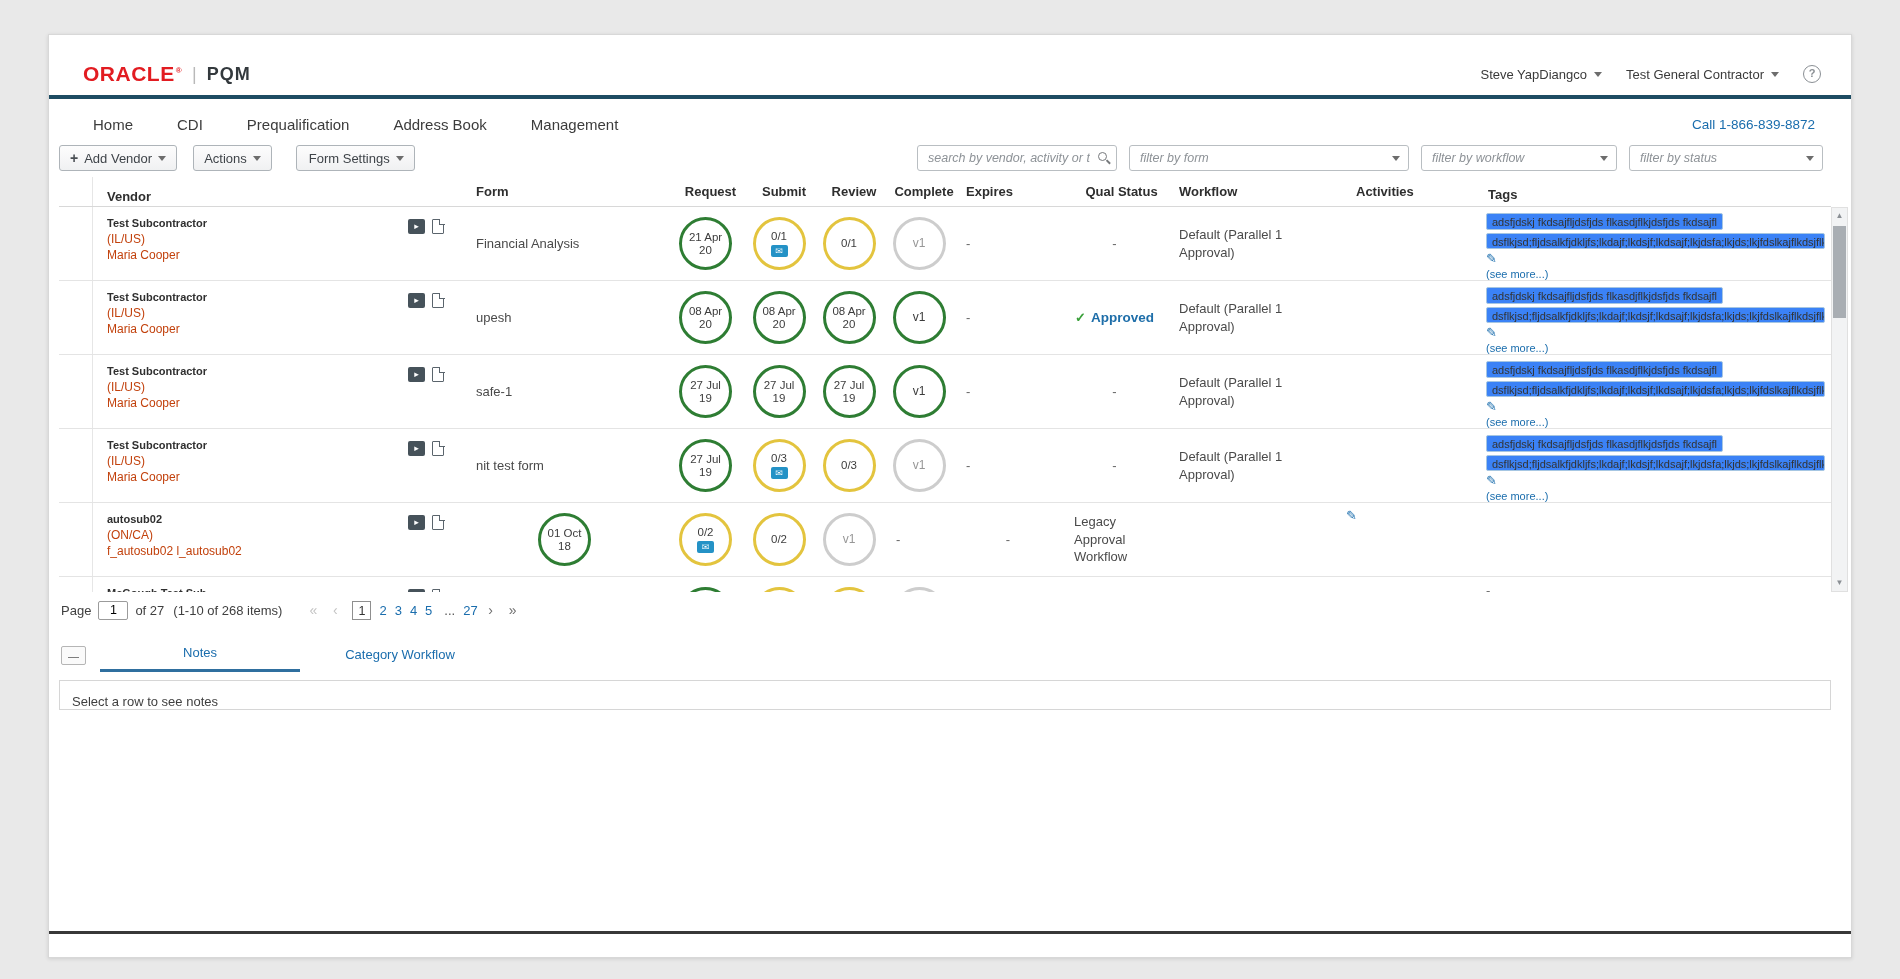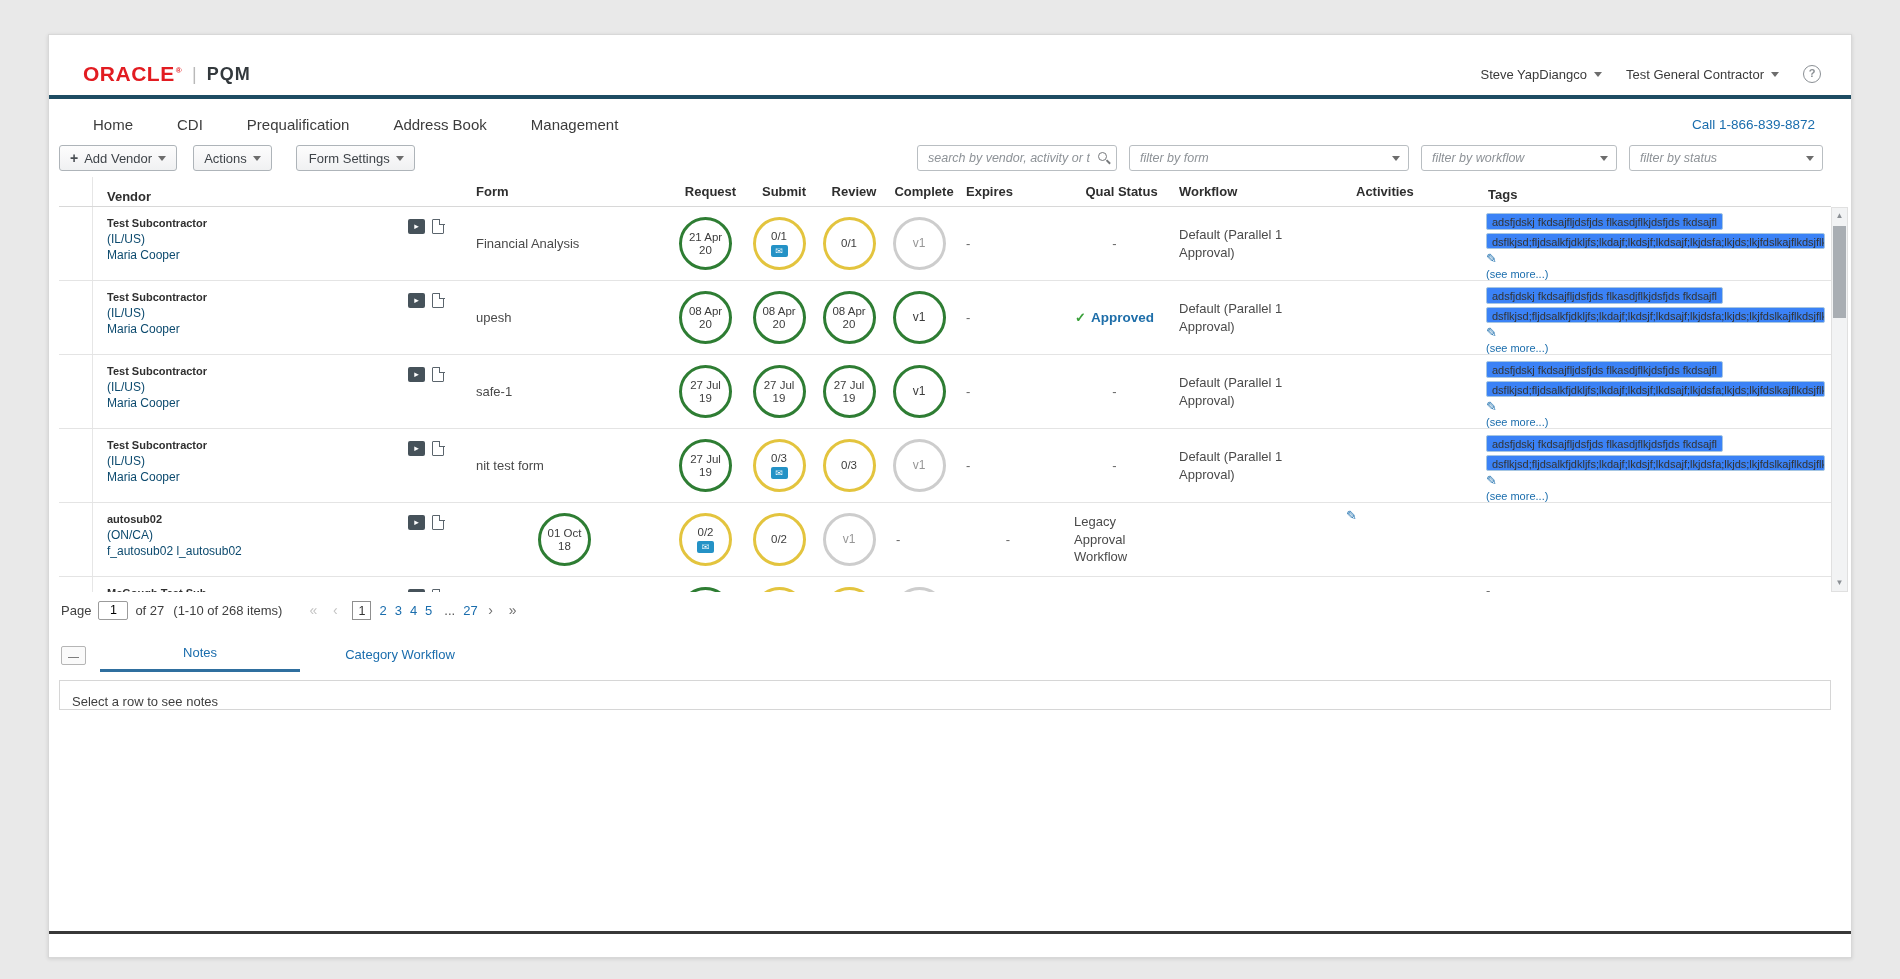--- a/index.html
+++ b/index.html
@@ -70,21 +70,21 @@
     align-items:center; border-bottom:1px solid #d8d8d8; }
   .h-cell { font-size:13px; font-weight:bold; color:#2e2e2e; padding-left:14px; white-space:nowrap; }
   .h-cell.c-stage { padding-left:10px; }
   .h-cell.c-tags { padding-left:6px; }
   .grid-body { position:absolute; top:172px; left:10px; right:20px; height:385px; overflow:hidden; }
   .t-row { height:74px; border-bottom:1px solid #e4e4e4; }
   .cell { min-width:0; }
   .c-select { border-right:1px solid #e6e6e6; height:100%; }
   .c-vendor { display:flex; align-items:flex-start; padding:10px 8px 0 14px; }
   .v-name { font-size:11px; font-weight:bold; color:#2f2f2f; cursor:pointer; line-height:1.2; }
-  .v-sub { font-size:12px; color:#0c4a6e; margin-top:2px; }
+  .v-sub { font-size:12px; color:#c2410c; margin-top:2px; }
   .v-icons { margin-left:auto; display:flex; gap:7px; padding:2px 10px 0 0; align-items:flex-start; }
   .icon-report { width:17px; height:15px; background:#46525a; border-radius:2px; color:#fff;
     font-size:9px; line-height:15px; text-align:center; cursor:pointer; }
   .icon-doc { width:12px; height:15px; border:1.5px solid #5a646c; border-radius:1px;
     position:relative; background:#fff; cursor:pointer; }
   .icon-doc::before { content:""; position:absolute; right:-1.5px; top:-1.5px; width:5px; height:5px;
     background:#fff; border-left:1.5px solid #5a646c; border-bottom:1.5px solid #5a646c; }
   .c-form, .c-expires, .c-workflow { display:flex; align-items:center; }
   .c-form { padding-left:14px; }
   .form-name { font-size:13px; color:#4a4a4a; }

